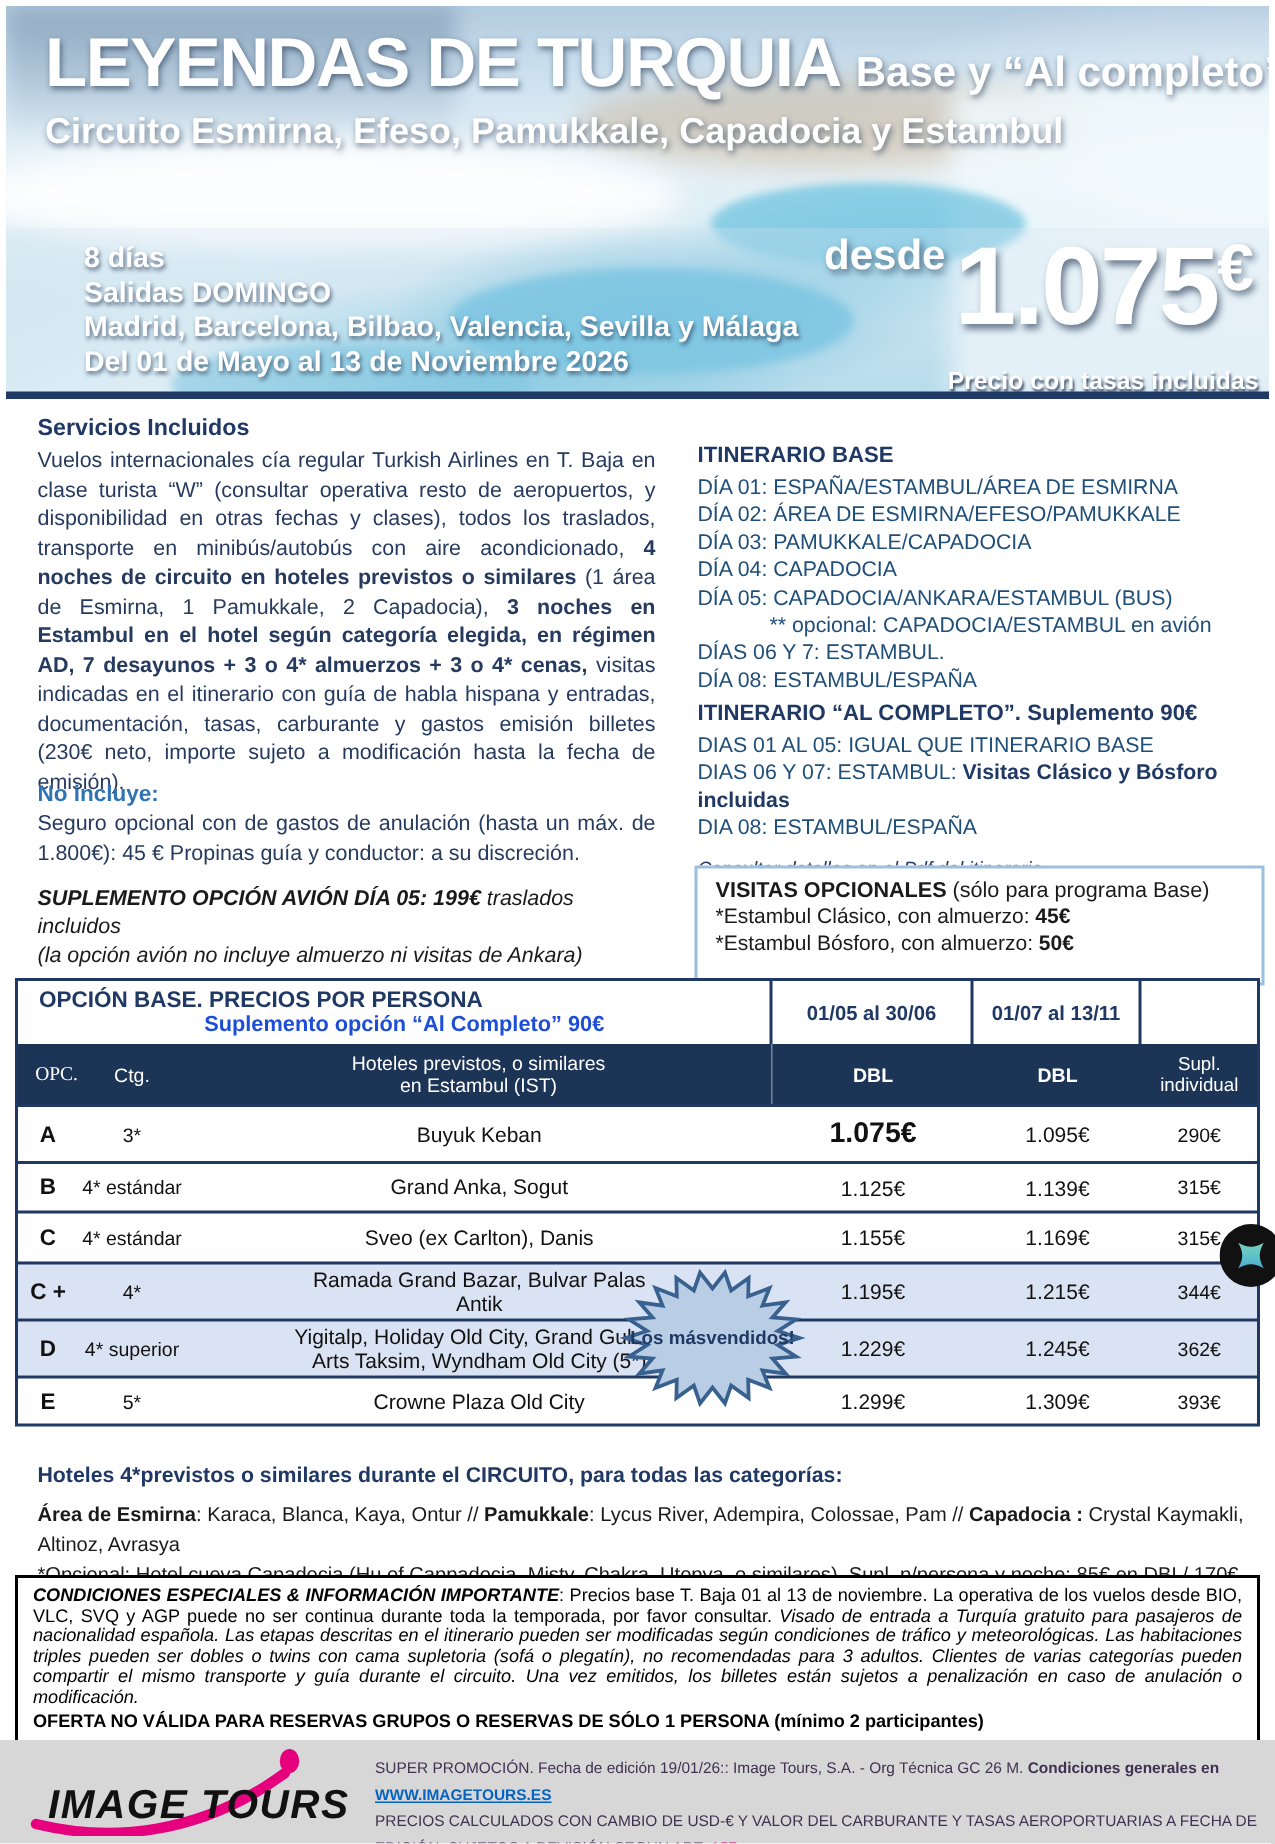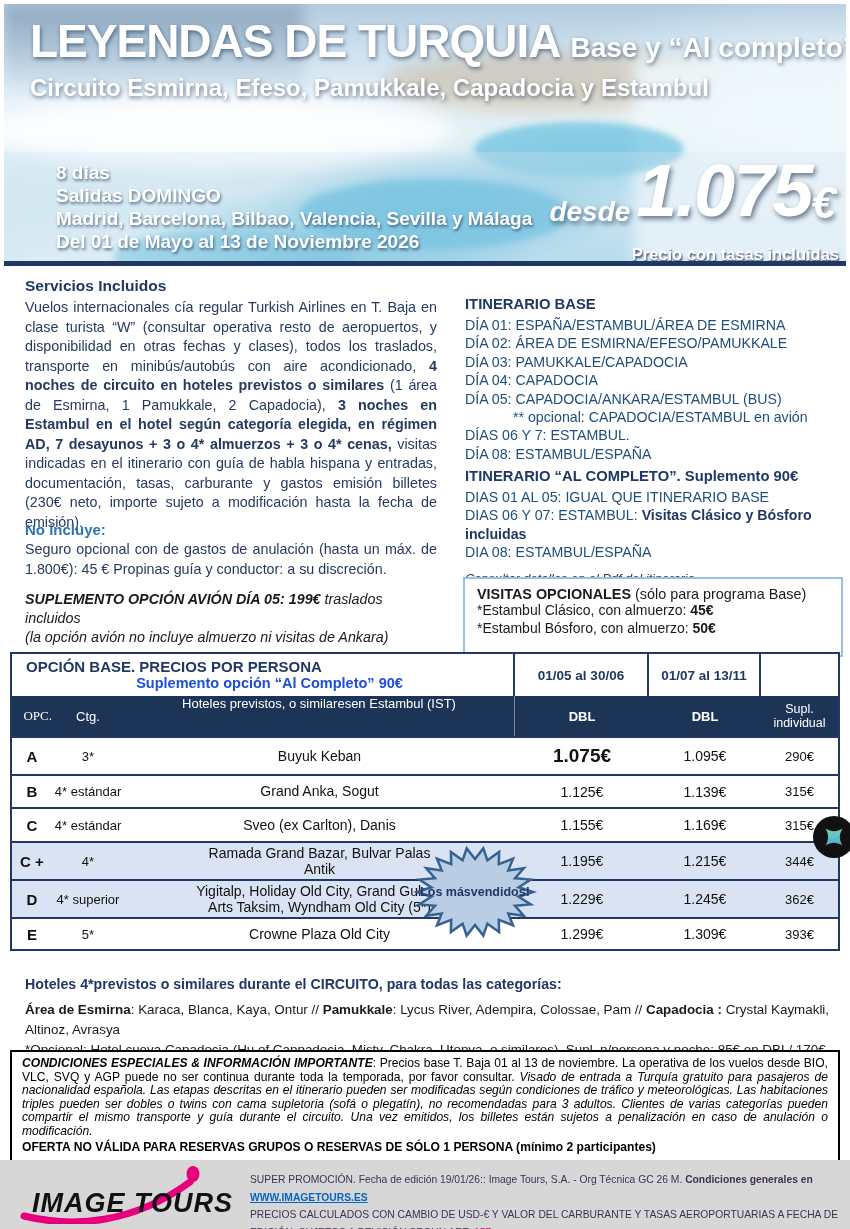--- a/index.html
+++ b/index.html
@@ -35,22 +35,22 @@
   .hero::after { content:""; position:absolute; left:0; bottom:0; width:100%; height:5px; background:#1f3864; }
 
   .hero-title-row { position:absolute; left:26px; top:10px; width:810px; white-space:nowrap;
       color:#fff; text-shadow:1px 2px 4px rgba(25,45,75,.6); }
   .hero-title { font-size:46px; font-weight:bold; letter-spacing:-1px; }
   .hero-title-suffix { font-size:28px; font-weight:bold; margin-left:10px; }
   .hero-subtitle { position:absolute; left:26px; top:70px; font-size:24px; font-weight:bold; color:#fff;
       text-shadow:1px 2px 4px rgba(25,45,75,.6); }
   .hero-info { position:absolute; left:52px; top:157px; color:#fff; font-size:19px; font-weight:bold;
       line-height:23px; text-shadow:1px 2px 3px rgba(25,45,75,.65); }
-  .hero-price { position:absolute; left:480px; top:150px; width:352px; display:flex; align-items:flex-end;
-      justify-content:flex-end; color:#fff; text-shadow:2px 3px 5px rgba(25,45,75,.6);font-style:italic; }
+  .hero-price { position:absolute; left:480px; top:150px; width:352px; display:flex; align-items:flex-start;
+      justify-content:flex-end; color:#fff; text-shadow:2px 3px 5px rgba(25,45,75,.6); }
   .price-prefix { font-size:28px; font-weight:bold; margin-right:6px; }
   .price-big { font-size:74px; font-weight:bold; letter-spacing:-2px; line-height:74px; }
   .price-cur { font-size:44px; font-weight:bold; }
   .price-note { position:absolute; left:590px; top:241px; width:245px; text-align:right; color:#fff;
       font-size:16.5px; font-weight:bold; text-shadow:1px 2px 2px rgba(20,40,70,.85); }
 
   
   .services { position:absolute; left:25px; top:277px; width:412px; }
   .sec-heading { font-size:15.5px; font-weight:bold; color:#1f3864; margin-bottom:3px; }
   .services p { font-size:14.3px; line-height:19.5px; text-align:justify; color:#253a5e; }
@@ -85,21 +85,21 @@
   .t-title-l1 { font-size:15px; font-weight:bold; color:#1f3864; }
   .t-title-l2 { font-size:14.5px; font-weight:bold; color:#1d4ed8;text-align:center; }
   .t-period { width:134px; height:100%; border-right:2px solid #1f3864; display:flex; align-items:center;
       justify-content:center; font-size:13.5px; font-weight:bold; color:#1f3864; }
   .t-period.p2 { width:112px; }
   .t-blank { flex:1; height:100%; }
   .t-head { height:40px; background:#1c3557; color:#fff; font-size:13px; }
   .h-opc { width:40px; text-align:right;font-family:Liberation Serif, serif; }
   .h-ctg { width:72px; text-align:center; }
   .h-hotels { width:391px; text-align:center; line-height:15px; border-right:1px solid rgba(255,255,255,.4);
-      align-self:stretch; display:flex; flex-direction:row; justify-content:center; }
+      align-self:stretch; display:flex; flex-direction:column; justify-content:center; }
   .h-dbl1 { width:134px; text-align:center; font-weight:bold; }
   .h-dbl2 { width:112px; text-align:center; font-weight:bold; }
   .h-supl { width:77px; text-align:center; font-size:12.5px; line-height:14px; }
   .drow { border-top:2px solid #1f3864; }
   .drow:first-of-type { border-top:none; }
   .drow.hl { background:#dae3f3; }
   .r-a { height:38px; } .r-b { height:33px; } .r-c { height:34px; }
   .r-cp { height:38px; } .r-d { height:38px; } .r-e { height:32px; }
   .c-opc { width:40px; text-align:center; font-size:15px; font-weight:bold; color:#111; }
   .c-ctg { width:72px; text-align:center; font-size:13px; color:#111; }

